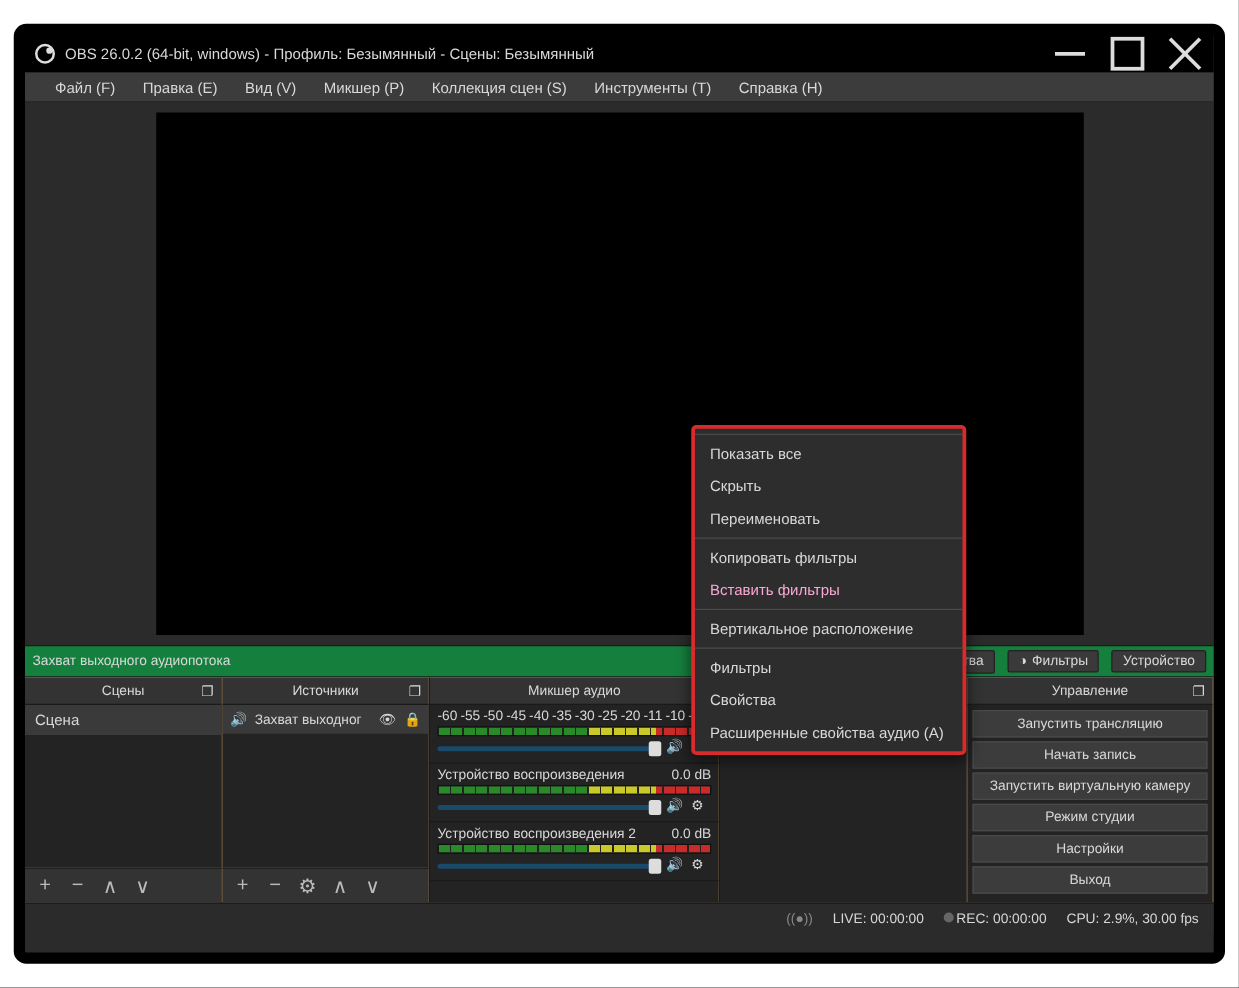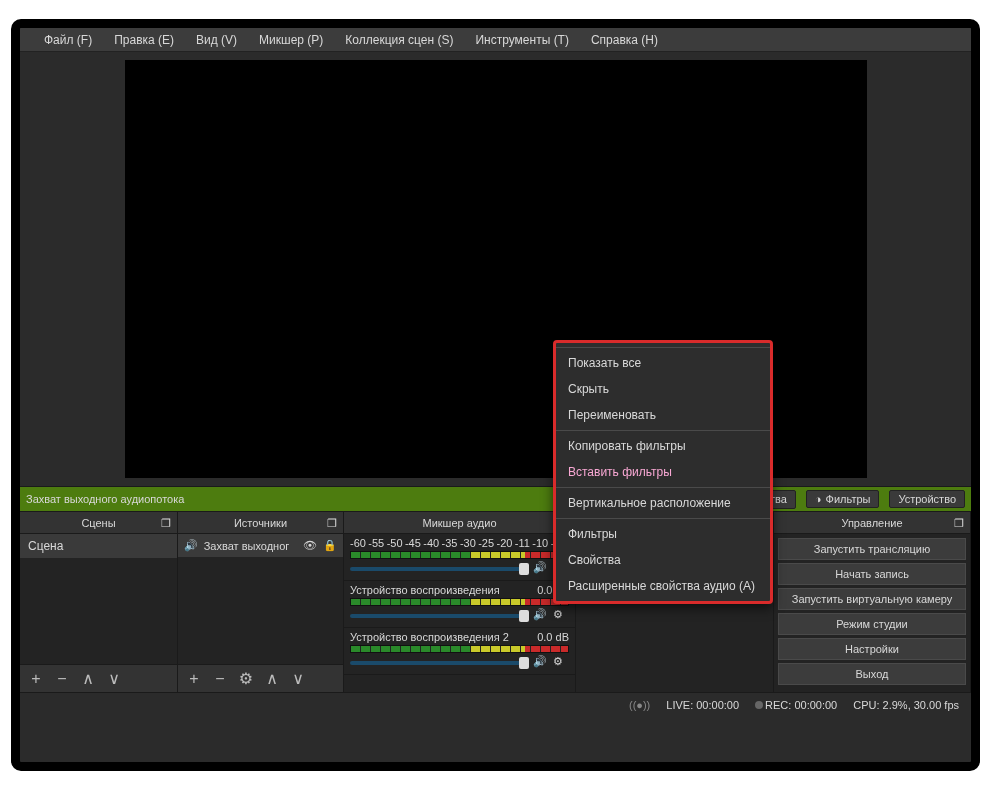--- a/index.html
+++ b/index.html
@@ -8,21 +8,21 @@
 .titlebar{height:30px;background:#000;display:flex;align-items:center;padding:0 0 0 8px}
 .logo{width:16px;height:16px;border:2px solid #ddd;border-radius:50%;margin-right:8px;position:relative}
 .logo::after{content:"";position:absolute;width:5px;height:5px;background:#ddd;border-radius:50%;right:0;top:1px}
 .title{flex:1;font-size:12px}
 .winbtns{display:flex;height:100%}
 .winbtn{width:46px;display:flex;align-items:center;justify-content:center}
 .menubar{height:24px;background:#3c3c3c;display:flex;align-items:center;padding:0 15px;gap:4px;border-bottom:1px solid #222}
 .menuitem{padding:2px 9px;font-size:12px}
 .preview{background:#2b2b2b;padding:8px 0;display:flex;justify-content:center}
 .canvas{width:742px;height:418px;background:#000}
-.srcbar{height:26px;background:#4d7c0f;display:flex;align-items:center;padding:0 6px;gap:10px;border-top:1px solid #1a1a1a;border-bottom:1px solid #1a1a1a}
+.srcbar{height:26px;background:#15803d;display:flex;align-items:center;padding:0 6px;gap:10px;border-top:1px solid #1a1a1a;border-bottom:1px solid #1a1a1a}
 .srclabel{flex:0 0 auto}
 .spacer{flex:1}
 .srcbtn{display:flex;align-items:center;gap:4px;padding:2px 8px;background:#3a3a3a;border:1px solid #222;border-radius:2px;font-size:11px}
 .panels{display:flex;height:180px;background:#fdba74}
 .panel{display:flex;flex-direction:column;border-right:1px solid #1a1a1a}
 .panel-hdr{height:22px;background:#333;display:flex;align-items:center;justify-content:center;position:relative;font-size:11px;border-bottom:1px solid #1a1a1a}
 .panel-hdr .dock{position:absolute;right:4px;top:4px;width:14px;height:14px;display:flex;align-items:center;justify-content:center}
 .panel-body{flex:1;background:#232323;overflow:hidden}
 .panel-foot{height:28px;background:#333;display:flex;align-items:center;gap:2px;padding:0 4px;border-top:1px solid #1a1a1a}
 .footbtn{width:24px;height:22px;display:flex;align-items:center;justify-content:center;font-size:16px;color:#bbb}
@@ -57,20 +57,42 @@
 .ctx{position:absolute;left:533px;top:312px;width:220px;background:#2d2d2d;border:3px solid #d92b2b;border-radius:4px;box-shadow:0 4px 12px rgba(0,0,0,.6);padding:2px 0;z-index:10}
 .ctx-item{padding:6px 12px;font-size:12px}
 .ctx-item.disabled{color:#f9a8d4}
 .ctx-sep{height:1px;background:#4a4a4a;margin:2px 0}
 svg{width:100%;height:100%}
 </style>
 </head>
 <body>
 
 <div class="outer">
+  <div class="titlebar">
+    <div class="logo"></div>
+    <div class="title">OBS 26.0.2 (64-bit, windows) - Профиль: Безымянный - Сцены: Безымянный</div>
+    <div class="winbtns">
+      <div class="winbtn">
+          <svg viewBox="0 0 10 10">
+            <line x1="1" y1="5" x2="9" y2="5" stroke="#ddd" stroke-width="1"></line>
+          </svg>
+        </div>
+      <div class="winbtn">
+          <svg viewBox="0 0 10 10">
+            <rect x="1" y="1" width="8" height="8" stroke="#ddd" fill="none" stroke-width="1"></rect>
+          </svg>
+        </div>
+      <div class="winbtn">
+          <svg viewBox="0 0 10 10">
+            <line x1="1" y1="1" x2="9" y2="9" stroke="#ddd" stroke-width="1"></line>
+            <line x1="9" y1="1" x2="1" y2="9" stroke="#ddd" stroke-width="1"></line>
+          </svg>
+        </div>
+    </div>
+  </div>
 
   <div class="menubar">
     <div class="menuitem">Файл (F)</div>
     <div class="menuitem">Правка (E)</div>
     <div class="menuitem">Вид (V)</div>
     <div class="menuitem">Микшер (P)</div>
     <div class="menuitem">Коллекция сцен (S)</div>
     <div class="menuitem">Инструменты (T)</div>
     <div class="menuitem">Справка (H)</div>
   </div>

